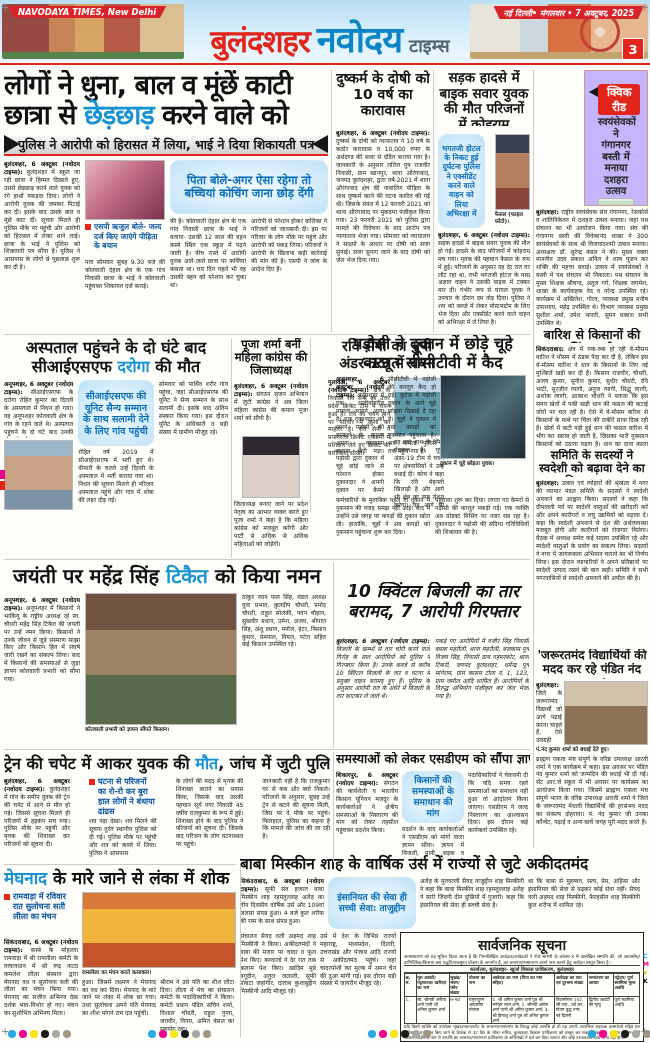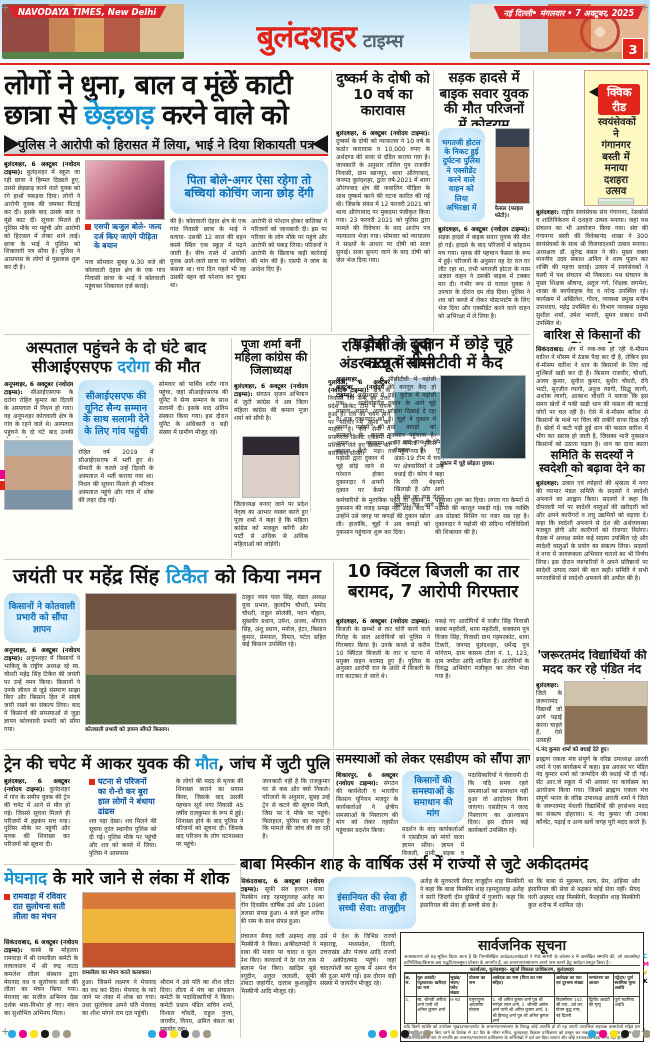--- a/index.html
+++ b/index.html
@@ -59,21 +59,21 @@
   .ph-pooja{background:linear-gradient(180deg,#2e2830 0 30%,#dccfc8 30%);}
   .ph-ravi{background:linear-gradient(180deg,#bcd7e8 0 24%,#5e9aa8 24%);}
   .ph-cctv{background:linear-gradient(135deg,#22333c 0%,#50707c 50%,#1d2b33 100%);}
   .ph-tikait{background:linear-gradient(180deg,#6f5340 0 28%,#9d8464 28% 62%,#5a6b4d 62%);}
   .ph-pandit{background:linear-gradient(180deg,#d0c2ab 0 38%,#8d7255 38%);}
   .ph-ram{background:linear-gradient(180deg,#d8793a 0 22%,#f0b53c 22% 68%,#c5542c 68%);}
   .vr{position:absolute;width:1px;background:#cccccc;}
   .hrule{position:absolute;height:1px;background:#cccccc;}
   
   .qrcol{position:absolute;left:536px;top:70px;width:112px;display:flex;flex-direction:column;gap:2px;}
-  .qrbox{height:108px;border:1px solid #cf9a8a;background:#fef9c3;padding:13px;overflow:hidden;margin-left:48px;}
+  .qrbox{height:108px;border:1px solid #cf9a8a;background:#c4b5fd;padding:13px;overflow:hidden;margin-left:48px;}
   .qr-title-wrap{text-align:center;margin-bottom:1px;}
   .qr-title{position:relative;display:inline-block;background:#e1251b;color:#fff;font-weight:bold;
             font-size:11.5px;padding:0 9px 1px;border-radius:3px;}
   .qr-title:before{content:"";position:absolute;left:-9px;top:3px;border-top:5px solid transparent;
             border-bottom:5px solid transparent;border-right:9px solid #161616;}
   .qr-h{font-size:10px;font-weight:bold;text-align:center;color:#272727;line-height:1.15;}
   .rc-h{font-weight:bold;text-align:center;color:#141414;line-height:1.15;overflow:hidden;}
   
   .notice{border:1.5px solid #222;background:#fffef8;padding:2px 3px;overflow:hidden;}
   .notice-title{text-align:center;font-weight:bold;font-size:14px;}
@@ -101,20 +101,21 @@
 
   <div class="masthead">
     <div class="mh-art l"></div>
     <div class="mh-art r">
       <div class="ferris"></div>
     </div>
     <div class="ribbon l">NAVODAYA TIMES, New Delhi</div>
     <div class="ribbon r">नई दिल्ली• मंगलवार • 7 अक्टूबर, 2025</div>
     <div class="brand">
       <span class="b-city">बुलंदशहर</span>
+      <span class="b-main">नवोदय</span>
       <span class="b-sub">टाइम्स</span>
     </div>
     <div class="pageno">3</div>
   </div>
   <div class="redline"></div>
 
   <div class="story" id="st-main" style="left:4px;top:70px;width:324px;height:262px;">
     <div class="hl" style="font-size:27px;line-height:1.12;letter-spacing:-1px;">
       <div>लोगों ने धुना, बाल व मूंछें काटी</div>
       <div><span>छात्रा से </span><span class="acc">छेड़छाड़</span><span> करने वाले को</span></div>
@@ -141,21 +142,21 @@
     </div>
   </div>
 
   <div class="story" style="left:336px;top:70px;width:94px;height:262px;">
     <div class="hl rc-h" style="font-size:14px;height:56px;">दुष्कर्म के दोषी को 10 वर्ष का कारावास</div>
     <p class="body" style="margin-top:3px;height:198px;"><b>बुलंदशहर, 6 अक्टूबर (नवोदय टाइम्स):</b> <span>दुष्कर्म के दोषी को न्यायालय ने 10 वर्ष के कठोर कारावास व 10,000 रुपए के अर्थदण्ड की सजा से दंडित कराया गया है। जानकारी के अनुसार ललित पुत्र राजवीर निवासी, ग्राम खानपुर, थाना औरंगाबाद, जनपद बुलंदशहर, द्वारा वर्ष-2021 में थाना औरंगाबाद क्षेत्र की नाबालिग पीड़िता के साथ दुष्कर्म करने की घटना कारित की गई थी। जिसके संबंध में 12 फरवरी 2021 को थाना औरंगाबाद पर मुकदमा पंजीकृत किया गया। 23 फरवरी 2021 को पुलिस द्वारा मामले की विवेचना के बाद आरोप पत्र न्यायालय भेजा गया। सोमवार को न्यायालय ने साक्ष्यों के आधार पर दोषी को सजा सुनाई। सजा सुनाए जाने के बाद दोषी को जेल भेज दिया गया।</span></p>
   </div>
 
   <div class="story" style="left:438px;top:70px;width:92px;height:262px;">
     <div class="hl rc-h" style="font-size:13.5px;height:56px;">सड़क हादसे में बाइक सवार युवक की मौत परिजनों में कोहराम</div>
-    <div class="cols" style="margin-top:2px;height:94px;gap:10px;">
+    <div class="cols" style="margin-top:8px;height:94px;gap:10px;">
       <div class="inset-blue" style="width:46px;font-size:7.5px;line-height:1.25;">भगतजी होटल के निकट हुई दुर्घटना पुलिस ने एक्सीडेंट करने वाले वाहन को लिया अभिरक्षा में</div>
       <div style="width:42px;">
         <div class="photo ph-faisal" style="height:74px;"></div>
         <div class="cap">फैसल (फाइल फोटो)।</div>
       </div>
     </div>
     <p class="body" style="margin-top:3px;height:100px;"><b>बुलंदशहर, 6 अक्टूबर (नवोदय टाइम्स):</b> <span>सड़क हादसे में बाइक सवार युवक की मौत हो गई। हादसे के बाद परिजनों में कोहराम मच गया। मृतक की पहचान फैसल के रूप में हुई। परिजनों के अनुसार वह देर रात घर लौट रहा था, तभी भगतजी होटल के पास अज्ञात वाहन ने उसकी बाइक में टक्कर मार दी। गंभीर रूप से घायल युवक ने उपचार के दौरान दम तोड़ दिया। पुलिस ने शव को कब्जे में लेकर पोस्टमार्टम के लिए भेज दिया और एक्सीडेंट करने वाले वाहन को अभिरक्षा में ले लिया है।</span></p>
   </div>
 
   <div class="qrcol">
@@ -239,32 +240,31 @@
       <p class="body" style="width:94px;">पहुंचाया शुरू कर दिया। लगाए गए कैमरों से पड़ोसी की करतूत पकड़ी गई। एक व्यक्ति अब प्रोडक्ट मिसिंग पर नजर रख रहा है। दुकानदार ने पड़ोसी की संदिग्ध गतिविधियों की शिकायत की है।</p>
     </div>
   </div>
 
   <div class="story" style="left:4px;top:562px;width:326px;height:186px;">
     <div class="hl" style="font-size:20px;text-align:center;">
       <span>जयंती पर महेंद्र सिंह </span><span class="acc">टिकैत</span><span> को किया नमन</span>
     </div>
     <div class="cols" style="margin-top:4px;height:150px;gap:5px;">
       <div class="tcol" style="width:76px;">
-        <div class="inset-blue" style="height:42px;font-size:9px;line-height:1.25;">किसानों ने कोतवाली प्रभारी को सौंपा ज्ञापन</div>
         <p class="body" style="margin-top:3px;height:100px;"><b>अनूपशहर, 6 अक्टूबर (नवोदय टाइम्स):</b> <span>अनूपशहर में किसानों ने भाकियू के राष्ट्रीय अध्यक्ष रहे स्व. चौधरी महेंद्र सिंह टिकैत की जयंती पर उन्हें नमन किया। किसानों ने उनके जीवन से जुड़े संस्मरण साझा किए और किसान हित में संघर्ष जारी रखने का संकल्प लिया। बाद में किसानों की समस्याओं से जुड़ा ज्ञापन कोतवाली प्रभारी को सौंपा गया।</span></p>
       </div>
       <div style="width:152px;">
         <div class="photo ph-tikait" style="height:130px;"></div>
         <div class="cap">कोतवाली प्रभारी को ज्ञापन सौंपते किसान।</div>
       </div>
       <p class="body" style="width:84px;">ठाकुर नयन पाल सिंह, मंडल अध्यक्ष युवा प्रभात, कुलदीप चौधरी, प्रमोद चौधरी, राहुल सोलंकी, पवन चौहान, सुखवीर प्रधान, उमेश, अजय, श्रीपाल सिंह, अंशु प्रधान, मनोज, हंटर, किसान कुमार, प्रेमपाल, विमल, पटेल सहित कई किसान उपस्थित रहे।</p>
     </div>
   </div>
 
-  <div class="story" style="left:336px;top:562px;width:194px;height:186px;">
+  <div class="story" style="left:336px;top:582px;width:194px;height:186px;font-style:italic;">
     <div class="hl rc-h" style="font-size:17px;height:52px;">10 क्विंटल बिजली का तार बरामद, 7 आरोपी गिरफ्तार</div>
     <div class="cols" style="margin-top:3px;height:126px;gap:5px;">
       <p class="body" style="width:94px;"><b>बुलंदशहर, 6 अक्टूबर (नवोदय टाइम्स):</b> <span>बिजली के खम्भों से तार चोरी करने वाले गिरोह के सात आरोपियों को पुलिस ने गिरफ्तार किया है। उनके कब्जे से करीब 10 क्विंटल बिजली के तार व घटना में प्रयुक्त वाहन बरामद हुए हैं। पुलिस के अनुसार आरोपी रात के अंधेरे में बिजली के तार काटकर ले जाते थे।</span></p>
       <p class="body" style="width:94px;">पकड़े गए आरोपियों में वजीर सिंह निवासी कस्बा महरौली, थाना महरौली, बजकाम पुत्र विजय सिंह, निवासी ग्राम गहमरकोट, थाना टिकरी, जनपद बुलंदशहर, धर्मेन्द्र पुत्र मांगेराम, ग्राम कासम टोला नं. 1, 123, ग्राम जमील आदि शामिल हैं। आरोपियों के विरुद्ध अभियोग पंजीकृत कर जेल भेजा गया है।</p>
     </div>
   </div>
 
   <div class="story" style="left:4px;top:752px;width:326px;height:110px;">
     <div class="hl" style="font-size:16px;white-space:nowrap;">
       <span>ट्रेन की चपेट में आकर युवक की </span><span class="acc">मौत</span><span>, जांच में जुटी पुलिस</span>

